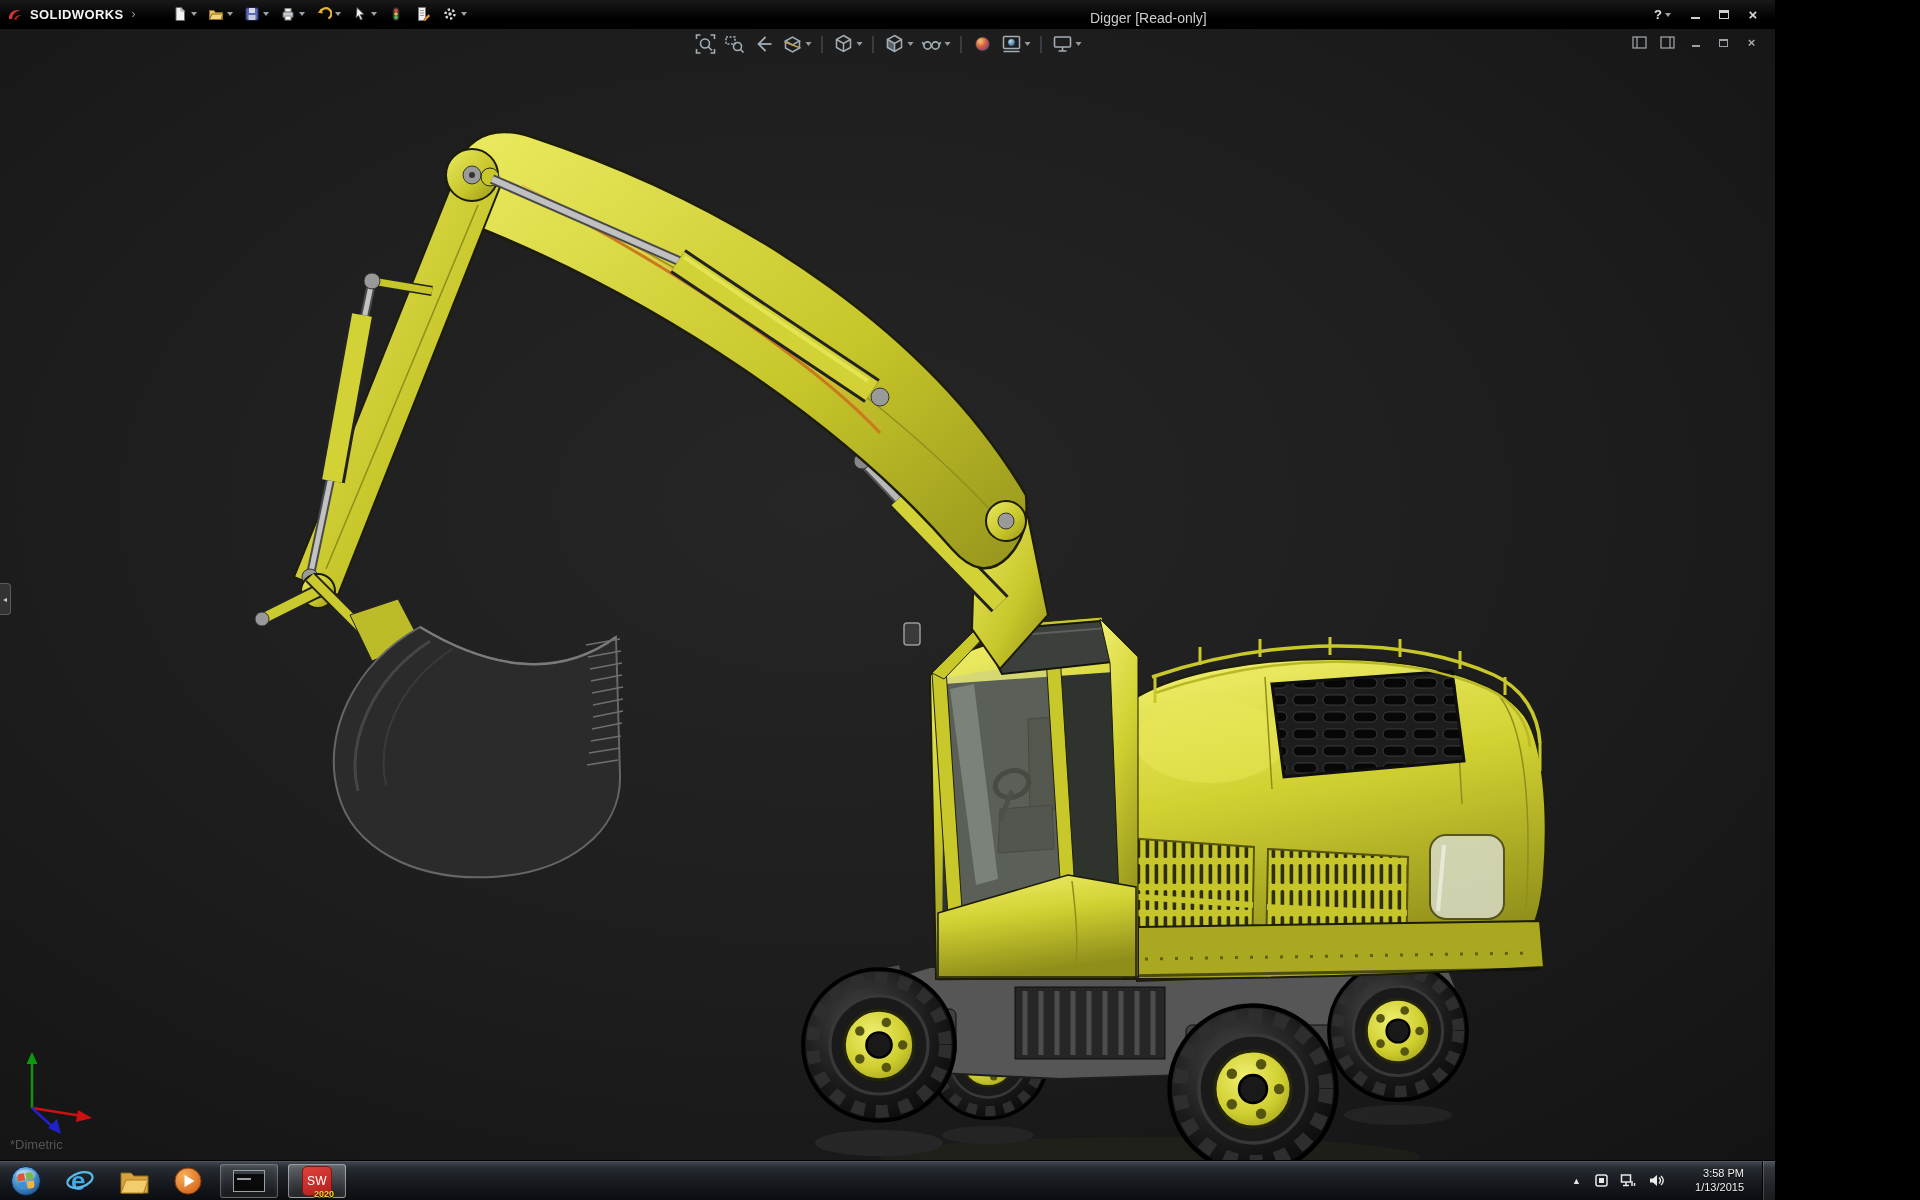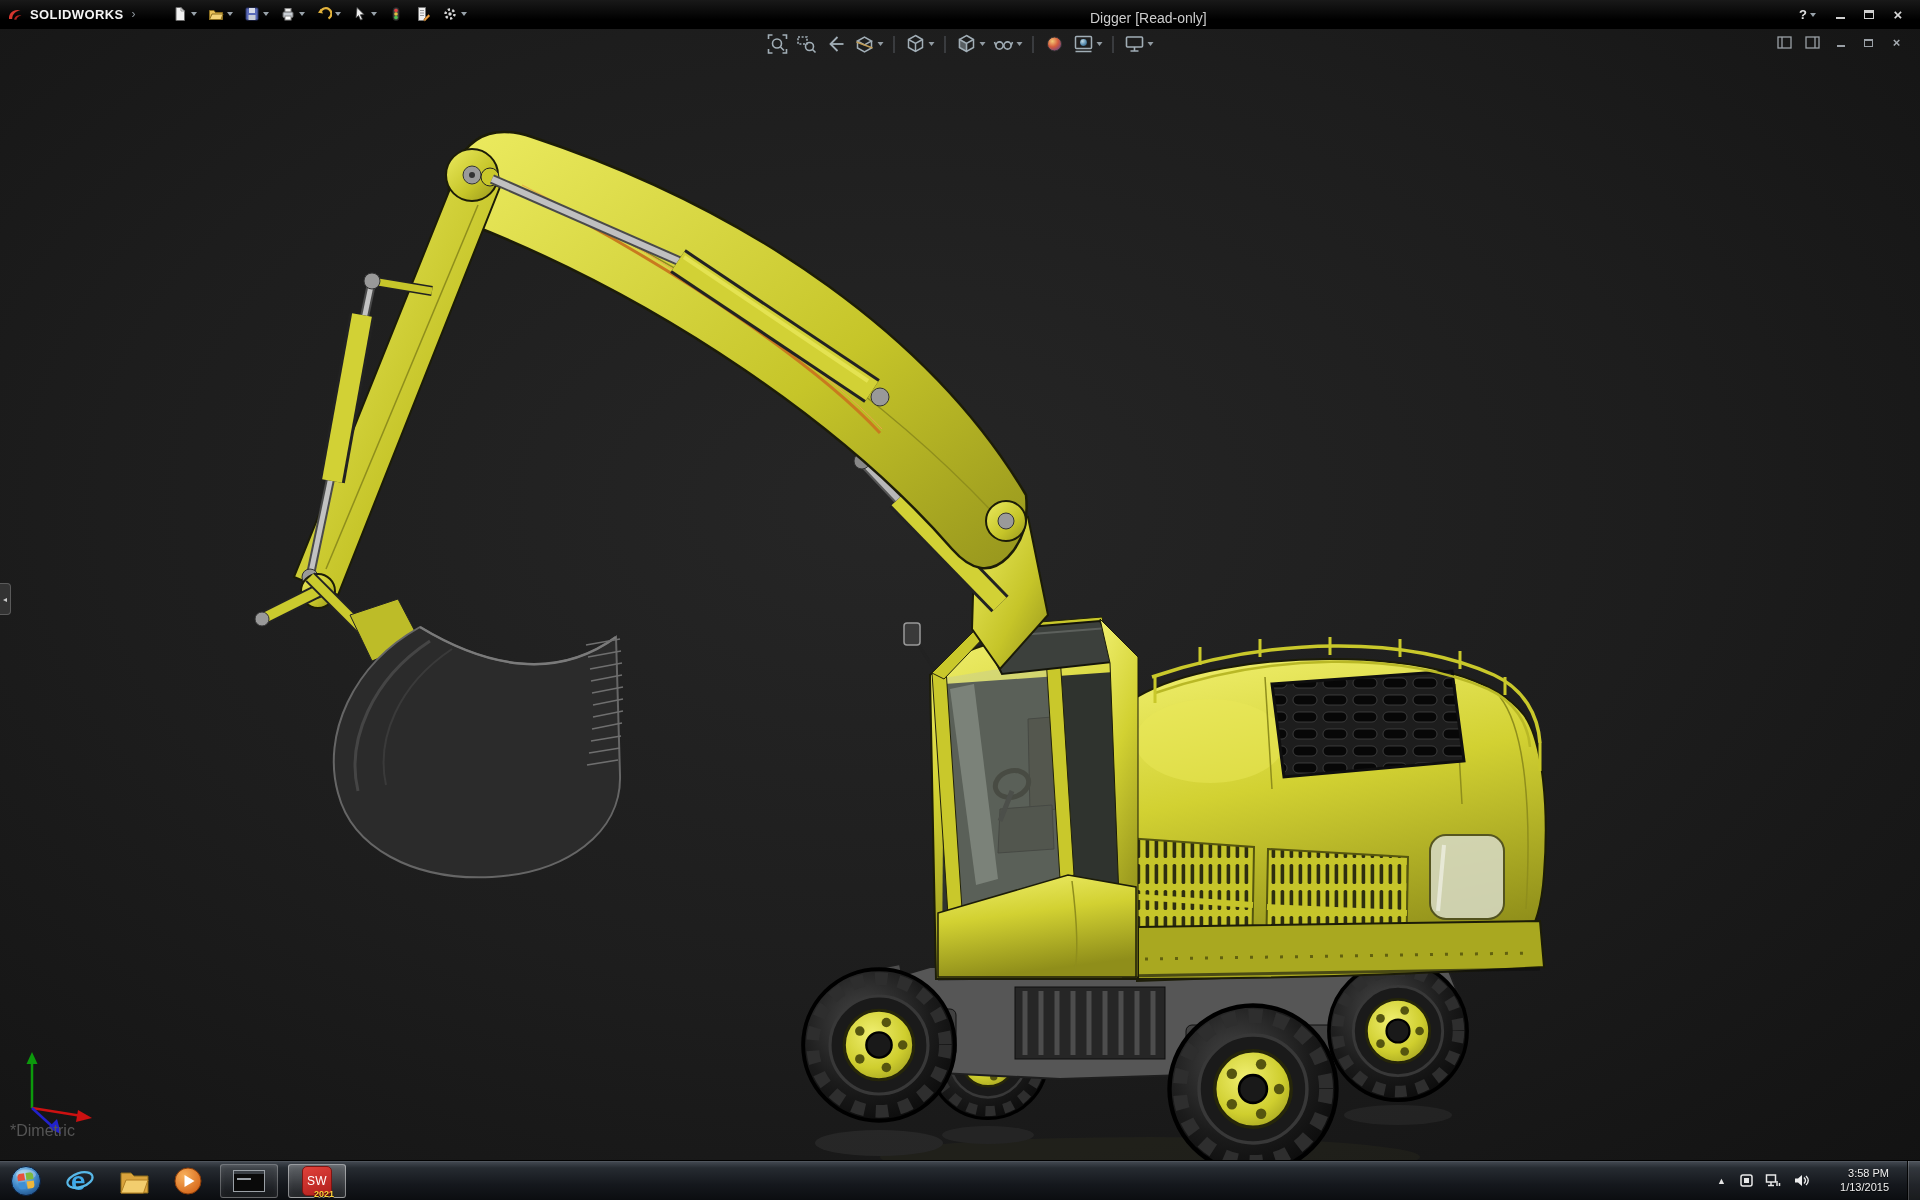--- a/index.html
+++ b/index.html
@@ -1,18 +1,18 @@
 <!DOCTYPE html>
 <html><head>
 <meta charset="utf-8">
 <style>
   *{margin:0;padding:0;box-sizing:border-box}
   html,body{width:1920px;height:1200px;overflow:hidden;background:#000;
     font-family:"Liberation Sans",sans-serif;-webkit-font-smoothing:antialiased}
-  .screen{position:relative;width:1920px;height:1200px;background:#111}
+  .screen{position:relative;width:1775px;height:1200px;background:#111}
 
   
   .titlebar{position:relative;height:29px;background:linear-gradient(#191919,#000 70%);
     display:flex;align-items:center;color:#ddd;border-bottom:1px solid #000}
   .brand{display:flex;align-items:center;gap:6px;padding:0 8px 0 6px}
   .brand-text{font-size:13px;font-weight:bold;letter-spacing:.4px;color:#f4f4f4}
   .brand-chevron{color:#8f979e;font-size:12px;margin-left:2px}
   .tb-tools{display:flex;align-items:center;gap:3px;margin-left:24px}
   .tb-btn{display:flex;align-items:center;gap:3px;padding:2px 4px;border-radius:2px}
   .caret{width:0;height:0;border-left:3.5px solid transparent;border-right:3.5px solid transparent;border-top:4px solid #98a2aa}
@@ -39,21 +39,21 @@
   .dc{width:15px;height:15px;display:flex;align-items:center;justify-content:center}
   .dc-min i{display:block;width:8px;height:2px;background:#9aa0a6;margin-top:7px}
   .dc-max i{display:block;width:9px;height:8px;border:1px solid #9aa0a6;border-top:2px solid #9aa0a6}
   .dc-close{color:#a6acb2;font-size:13px;font-weight:bold;line-height:1}
 
   .left-tab{position:absolute;left:0;top:554px;width:11px;height:32px;background:#333;
     border:1px solid #5a5a5a;border-left:none;border-radius:0 4px 4px 0;
     display:flex;align-items:center;justify-content:center;color:#c9c9c9;font-size:8px}
 
   .triad{position:absolute;left:12px;bottom:24px}
-  .orient-label{position:absolute;left:10px;bottom:20px;font-size:16px;color:#555}
+  .orient-label{position:absolute;left:10px;bottom:8px;font-size:13px;color:#555}
 
   
   .taskbar{position:relative;height:40px;display:flex;align-items:center;
     background:linear-gradient(180deg,#454b54 0%,#262b31 18%,#15181d 60%,#0b0d10 100%);
     border-top:1px solid #000;box-shadow:inset 0 1px 0 #4e545c}
   .tb-left{display:flex;align-items:center;height:100%;padding-left:4px;gap:10px}
   .task-btn{height:34px;display:flex;align-items:center;justify-content:center;border-radius:3px}
   .task-icon{width:44px}
   .task-win{width:58px;border:1px solid rgba(255,255,255,.28);
     background:linear-gradient(180deg,rgba(255,255,255,.13),rgba(255,255,255,.03));
@@ -542,21 +542,21 @@
           <circle cx="15" cy="15" r="13" fill="url(#medG)" stroke="#8a3c08"></circle>
           <path d="M11.5 9l10 6-10 6z" fill="#fff"></path>
         </svg>
       </div>
       <div class="task-btn task-win">
         <span class="cmd-thumb"></span>
       </div>
       <div class="task-btn task-win active">
         <span class="sw-wrap">
           <span class="sw-box">SW</span>
-          <span class="sw-badge">2021</span>
+          <span class="sw-badge">2020</span>
         </span>
       </div>
     </div>
 
     <div class="tray">
       <span class="tray-chevron">▲</span>
       <span class="tray-icon">
         <svg width="15" height="15" viewBox="0 0 15 15">
             <rect x="2" y="2" width="11" height="11" rx="2" fill="none" stroke="#e8e8e8" stroke-width="1.5"></rect>
             <rect x="5" y="5" width="5" height="5" fill="#e8e8e8"></rect>

